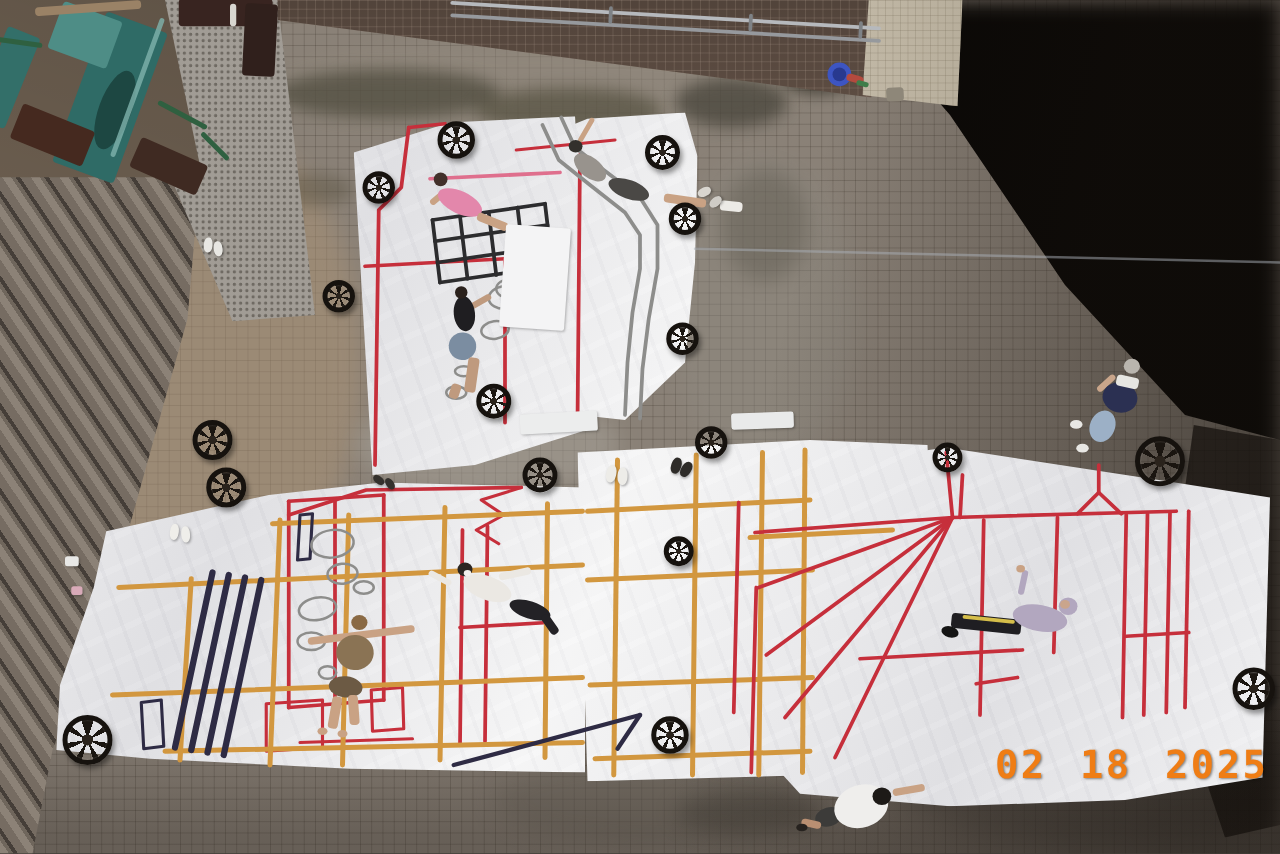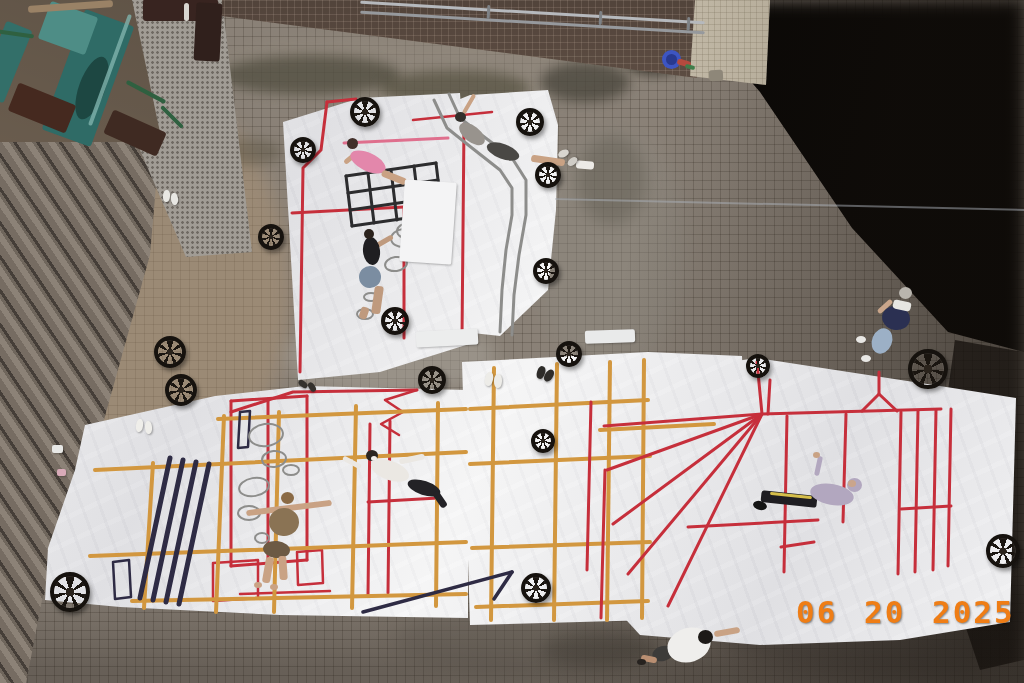--- a/index.html
+++ b/index.html
@@ -305,14 +305,14 @@
       <div style="position: absolute; left: 298px; top: 381px; width: 10px; height: 6px; background: rgb(52, 49, 45); border-radius: 45%; transform: rotate(40deg); box-shadow: rgba(0, 0, 0, 0.3) 1px 1px 2px;"></div>
       <div style="position: absolute; left: 307px; top: 384px; width: 10px; height: 6px; background: rgb(52, 49, 45); border-radius: 45%; transform: rotate(55deg); box-shadow: rgba(0, 0, 0, 0.3) 1px 1px 2px;"></div>
       <div style="position: absolute; left: 162.5px; top: 190px; width: 7px; height: 12px; background: rgb(232, 231, 227); border-radius: 45%; transform: rotate(5deg); box-shadow: rgba(0, 0, 0, 0.3) 1px 1px 2px;"></div>
       <div style="position: absolute; left: 170.5px; top: 193px; width: 7px; height: 12px; background: rgb(232, 231, 227); border-radius: 45%; transform: rotate(-6deg); box-shadow: rgba(0, 0, 0, 0.3) 1px 1px 2px;"></div>
       <div style="position: absolute; left: 402px; top: 181px; width: 52px; height: 82px; background: rgb(244, 244, 245); border-radius: 2px; transform: rotate(4deg); box-shadow: rgba(0, 0, 0, 0.25) 1px 1px 2px;"></div>
       <div style="position: absolute; left: 416px; top: 330px; width: 62px; height: 16px; background: rgb(236, 237, 237); border-radius: 2px; transform: rotate(-3deg); box-shadow: rgba(0, 0, 0, 0.25) 1px 1px 2px;"></div>
       <div style="position: absolute; left: 585px; top: 329.5px; width: 50px; height: 13px; background: rgb(233, 234, 234); border-radius: 2px; transform: rotate(-2deg); box-shadow: rgba(0, 0, 0, 0.25) 1px 1px 2px;"></div>
       <div style="position: absolute; left: 51.5px; top: 445px; width: 11px; height: 8px; background: rgb(232, 232, 230); border-radius: 2px; transform: rotate(0deg); box-shadow: rgba(0, 0, 0, 0.25) 1px 1px 2px;"></div>
       <div style="position: absolute; left: 56.5px; top: 468.5px; width: 9px; height: 7px; background: rgb(216, 170, 184); border-radius: 2px; transform: rotate(0deg); box-shadow: rgba(0, 0, 0, 0.25) 1px 1px 2px;"></div>
     </div>
-  <div id="datestamp">06 20 2025</div>
+  <div id="datestamp">02 18 2025</div>
 </div>
 
 </body></html>

